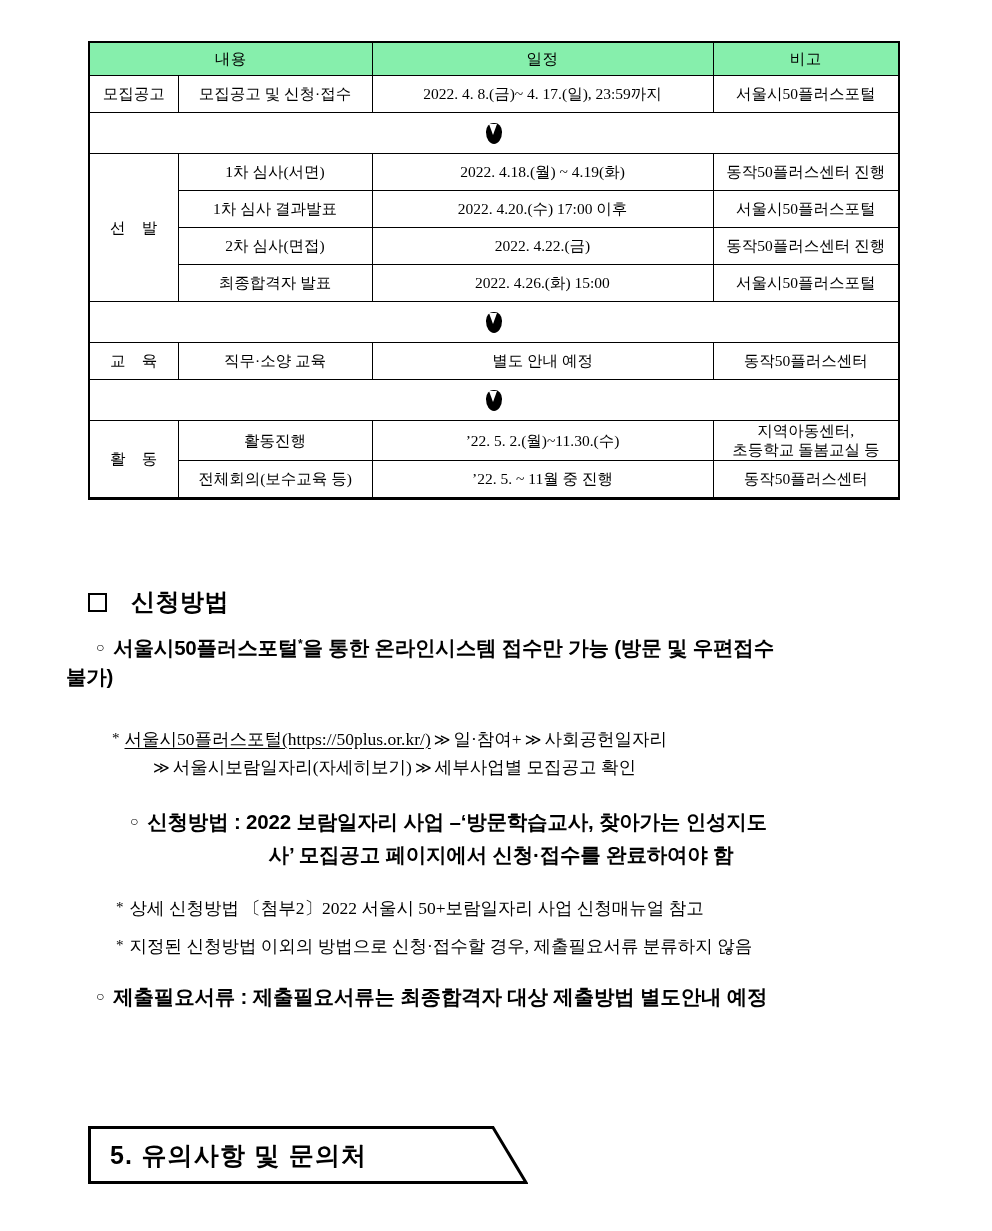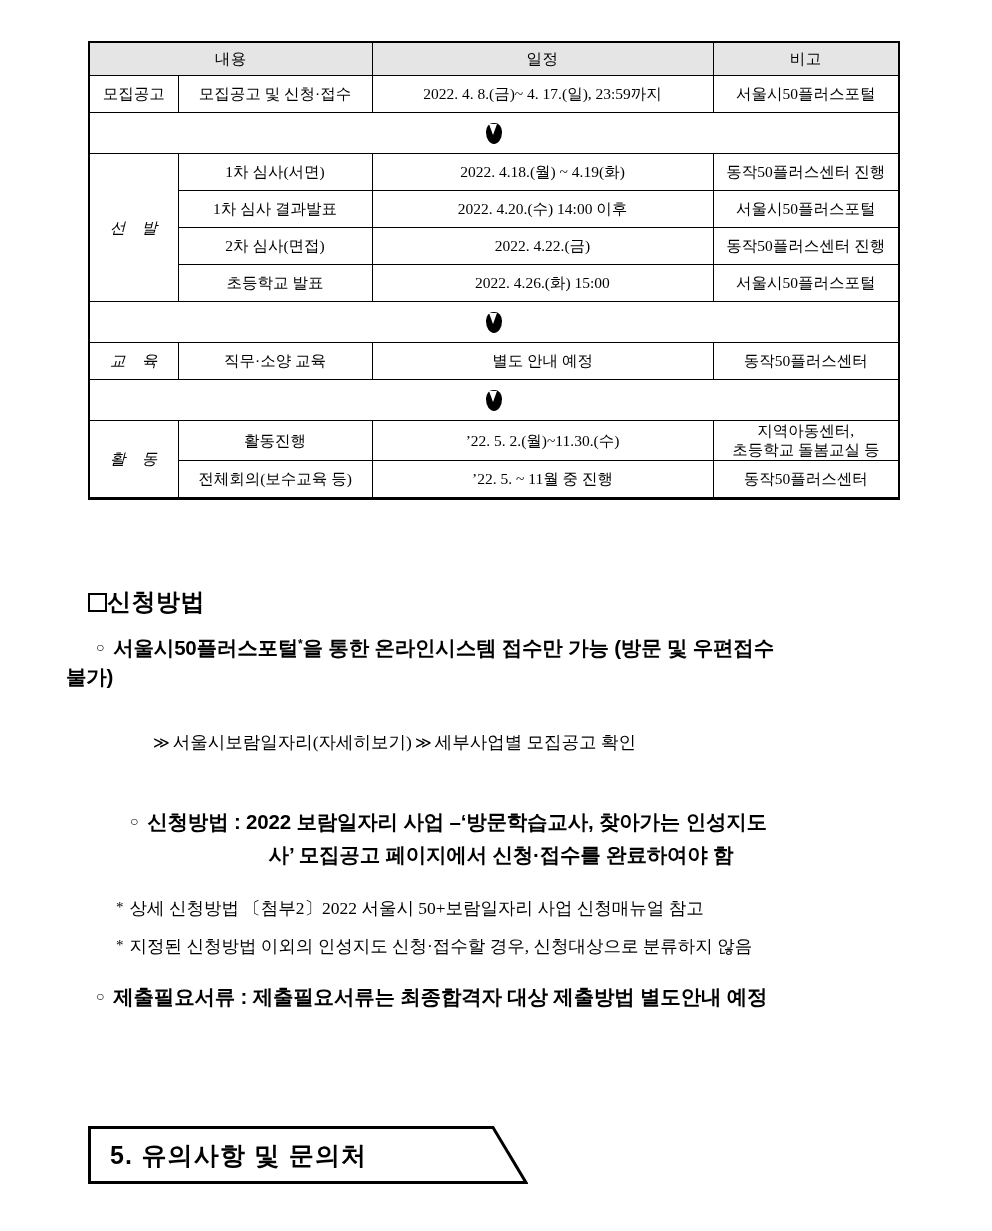--- a/index.html
+++ b/index.html
@@ -48,37 +48,36 @@
     border: 1px solid #000;
     padding: 0;
     text-align: center;
     vertical-align: middle;
     font-weight: normal;
     font-size: 15.5px;
     line-height: 1.25;
     font-family: "Liberation Serif", "DejaVu Serif", serif;
   }
   .hdr-cell {
-    background: #e5e5e5;
+    background: #86efac;
     height: 32px;
     font-weight: bold;
     font-size: 15.5px;
     letter-spacing: 0.5px;
   }
   .rowcell {
     height: 36px;
   }
   .catcell {
     font-weight: bold;
     font-size: 15.5px;
   }
   .catcell.spaced {
     letter-spacing: 0.4em;
     text-indent: 0.4em;
-    font-style: italic;
   }
   .arrow-row td {
     height: 40px;
     border-left: 2px solid #000;
     border-right: 2px solid #000;
     text-align: center;
     vertical-align: middle;
   }
   .arrow-glyph {
     display: inline-block;
@@ -116,21 +115,21 @@
   }
   .table-note .ast { font-size: 15px; vertical-align: 1px; margin-right: 5px; }
 
   
   .sec-head {
     position: absolute;
     left: 88px;
     top: 586px;
     display: flex;
     align-items: center;
-    gap: 0;
+    gap: 24px;
   }
   .sq {
     width: 19px;
     height: 19px;
     border: 2.4px solid #000;
     box-sizing: border-box;
   }
   .sec-head-title {
     font-family: "Liberation Sans", "DejaVu Sans", sans-serif;
     font-weight: bold;
@@ -280,30 +279,30 @@
         </tr>
 
         <tr>
           <td class="rowcell catcell spaced" rowspan="4">선   발</td>
           <td class="rowcell">1차 심사(서면)</td>
           <td class="rowcell">2022. 4.18.(월) ~ 4.19(화)</td>
           <td class="rowcell">동작50플러스센터 진행</td>
         </tr>
         <tr>
           <td class="rowcell">1차 심사 결과발표</td>
-          <td class="rowcell">2022. 4.20.(수) 14:00 이후</td>
+          <td class="rowcell">2022. 4.20.(수) 17:00 이후</td>
           <td class="rowcell">서울시50플러스포털</td>
         </tr>
         <tr>
           <td class="rowcell">2차 심사(면접)</td>
           <td class="rowcell">2022. 4.22.(금)</td>
           <td class="rowcell">동작50플러스센터 진행</td>
         </tr>
         <tr>
-          <td class="rowcell">초등학교 발표</td>
+          <td class="rowcell">최종합격자 발표</td>
           <td class="rowcell">2022. 4.26.(화) 15:00</td>
           <td class="rowcell">서울시50플러스포털</td>
         </tr>
 
         <tr class="arrow-row">
           <td colspan="4">
             <span class="arrow-glyph">
               <span class="ell"></span><span class="notch"></span>
             </span>
           </td>
@@ -347,33 +346,34 @@
     <span class="sq"></span>
     <span class="sec-head-title">신청방법</span>
   </div>
 
   <div class="bullet-block" id="b1">
     <span class="l1"><span class="circ">○</span><span>서울시50플러스포털</span><sup class="star">*</sup><span>을 통한 온라인시스템 접수만 가능 (방문 및 우편접수</span></span>
     <span class="l2">불가)</span>
   </div>
 
   <div id="urlnote">
+    <span class="l1"><span class="ast">*</span><span class="uline">서울시50플러스포털(https://50plus.or.kr/)</span><span class="gg">≫</span><span>일·참여+</span><span class="gg">≫</span><span>사회공헌일자리</span></span>
     <span class="l2"><span class="gg">≫</span><span>서울시보람일자리(자세히보기)</span><span class="gg">≫</span><span>세부사업별 모집공고 확인</span></span>
   </div>
 
   <div class="bullet-block" id="b2">
     <span class="l1"><span class="circ">○</span><span>신청방법 : 2022 보람일자리 사업 –‘방문학습교사, 찾아가는 인성지도</span></span>
     <span class="l2">사’ 모집공고 페이지에서 신청·접수를 완료하여야 함</span>
   </div>
 
   <div class="snote" id="n1">
     <span class="ast">*</span><span>상세 신청방법 〔첨부2〕2022 서울시 50+보람일자리 사업 신청매뉴얼 참고</span>
   </div>
   <div class="snote" id="n2">
-    <span class="ast">*</span><span>지정된 신청방법 이외의 인성지도 신청·접수할 경우, 신청대상으로 분류하지 않음</span>
+    <span class="ast">*</span><span>지정된 신청방법 이외의 방법으로 신청·접수할 경우, 제출필요서류 분류하지 않음</span>
   </div>
 
   <div class="bullet-block" id="b3">
     <span class="circ">○</span><span>제출필요서류 : 제출필요서류는 최종합격자 대상 제출방법 별도안내 예정</span>
   </div>
 
   <div class="banner">
     <svg width="440" height="58" viewBox="0 0 440 58">
       <polygon points="1.5,1.5 405,1.5 438,56.5 1.5,56.5" fill="#ffffff" stroke="#000000" stroke-width="3"></polygon>
     </svg>

